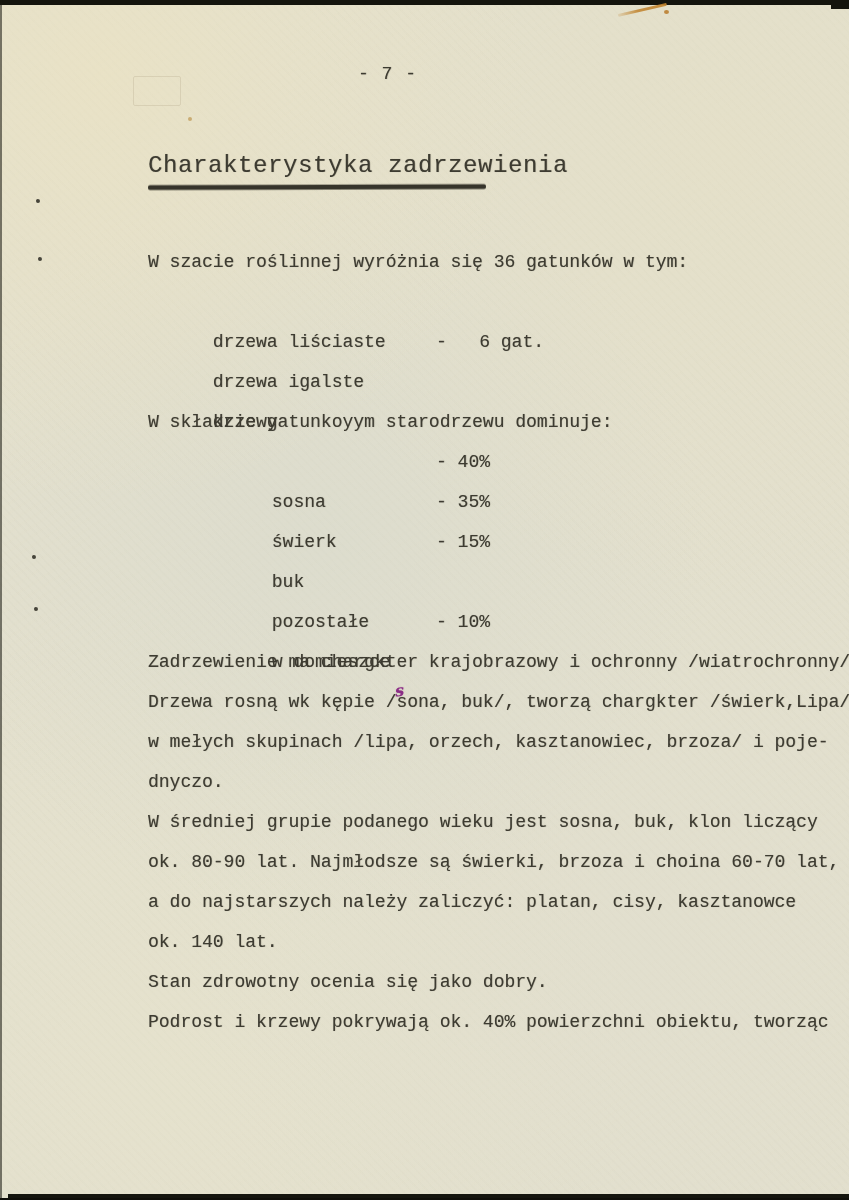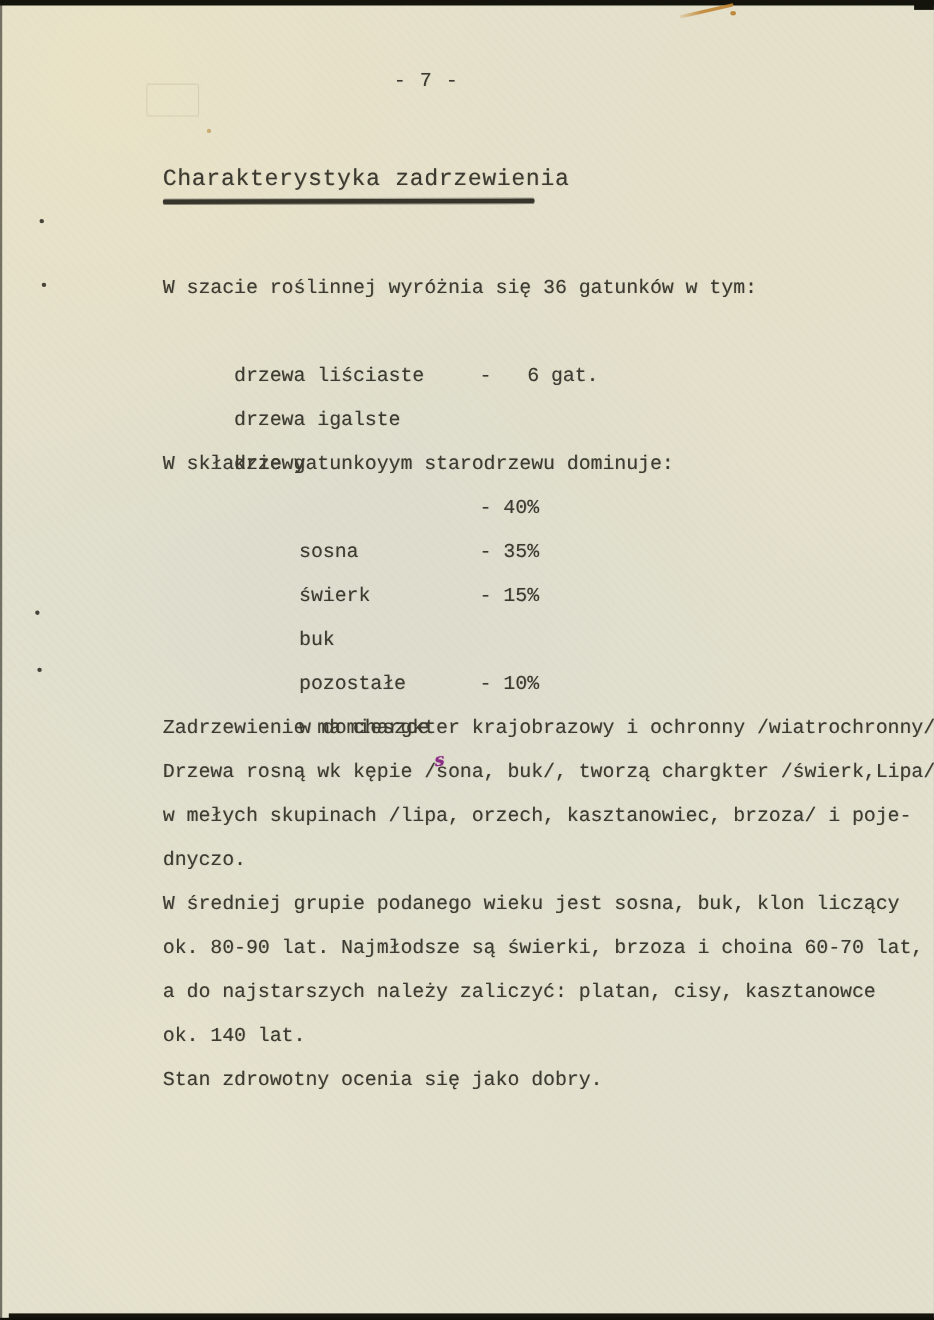--- a/index.html
+++ b/index.html
@@ -38,21 +38,21 @@
   .stain-box{position:absolute;left:133px;top:76px;width:46px;height:28px;border:1px solid rgba(185,175,145,0.35);border-radius:2px;}
   .speck{position:absolute;width:4px;height:4px;border-radius:45% 55% 50% 50%;background:#46443a;}
   .speck.s1{left:36px;top:199px;}
   .speck.s2{left:38px;top:257px;}
   .speck.s3{left:32px;top:555px;}
   .speck.s4{left:34px;top:607px;}
 
   
   .pagenum{position:absolute;left:358px;top:64px;font-size:18px;letter-spacing:1px;}
   .title-block{position:absolute;left:148px;top:152px;}
-  .title-text{font-size:21px;letter-spacing:0.6px;}
+  .title-text{font-size:24px;letter-spacing:0.6px;}
   .title-underline{height:4px;width:338px;margin-top:6px;background:#36342b;
     box-shadow:0 1px 0 rgba(54,52,43,0.55), 0 -1px 0 rgba(54,52,43,0.35);
     transform:skewY(-0.15deg);border-radius:2px;}
 
   .body-text{position:absolute;left:148px;top:242px;width:690px;font-size:18px;}
   .row{position:relative;height:40px;line-height:40px;white-space:pre;}
   .row .lbl{display:inline-block;}
   .row .lbl.indent{margin-left:59px;text-align:center;}
   .row .val{position:absolute;left:288px;top:0;white-space:pre;}
 
@@ -128,18 +128,19 @@
 
     <div class="row"><span class="lbl">Zadrzewienie ma chargkter krajobrazowy i ochronny /wiatrochronny/.</span></div>
     <div class="row"><span class="lbl">Drzewa rosną wk kępie /sona, buk/, tworzą chargkter /świerk,Lipa/,</span></div>
     <div class="row"><span class="lbl">w mełych skupinach /lipa, orzech, kasztanowiec, brzoza/ i poje-</span></div>
     <div class="row"><span class="lbl">dnyczo.</span></div>
     <div class="row"><span class="lbl">W średniej grupie podanego wieku jest sosna, buk, klon liczący</span></div>
     <div class="row"><span class="lbl">ok. 80-90 lat. Najmłodsze są świerki, brzoza i choina 60-70 lat,</span></div>
     <div class="row"><span class="lbl">a do najstarszych należy zaliczyć: platan, cisy, kasztanowce</span></div>
     <div class="row"><span class="lbl">ok. 140 lat.</span></div>
     <div class="row"><span class="lbl">Stan zdrowotny ocenia się jako dobry.</span></div>
+    <div class="row"><span class="lbl">Podrost i krzewy pokrywają ok. 40% powierzchni obiektu, tworząc</span></div>
 
   </div>
 
   <div class="hand-s">s</div>
 
 </div>
 
 </body></html>

